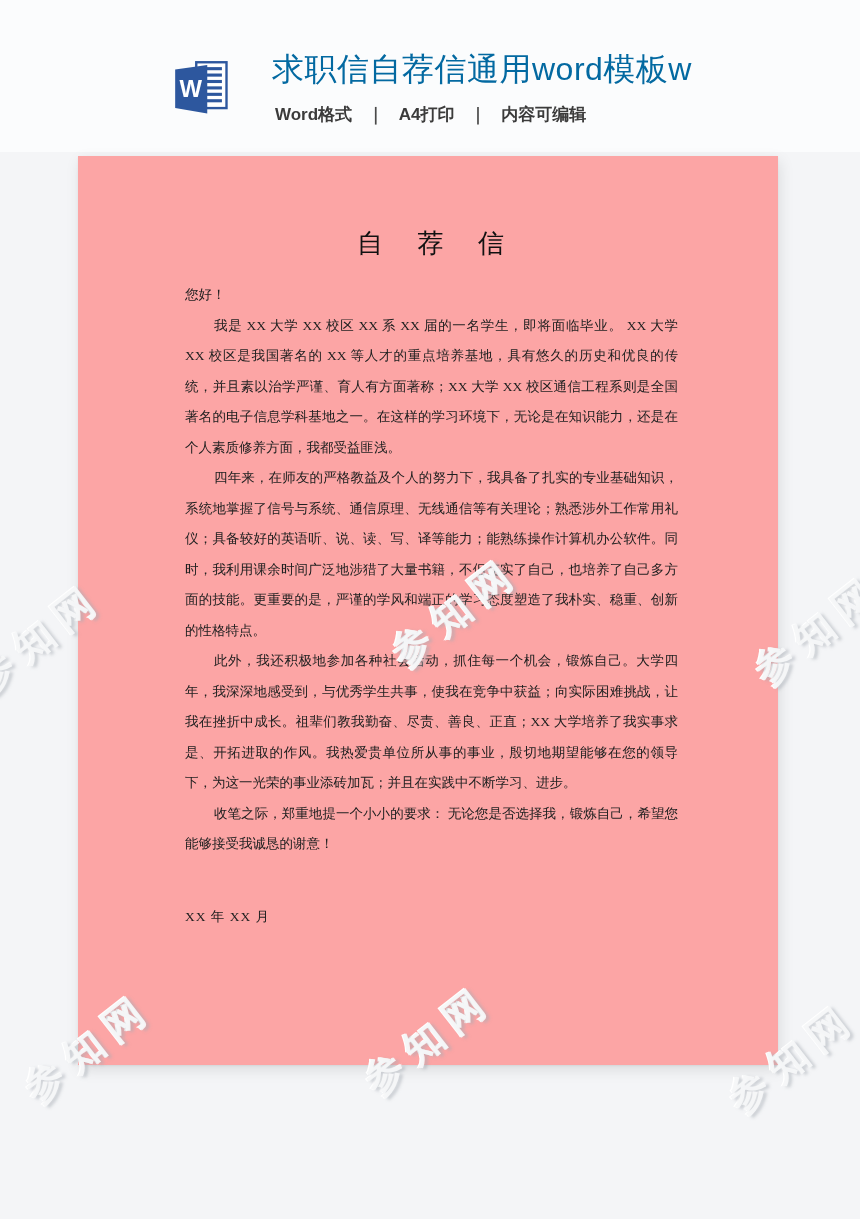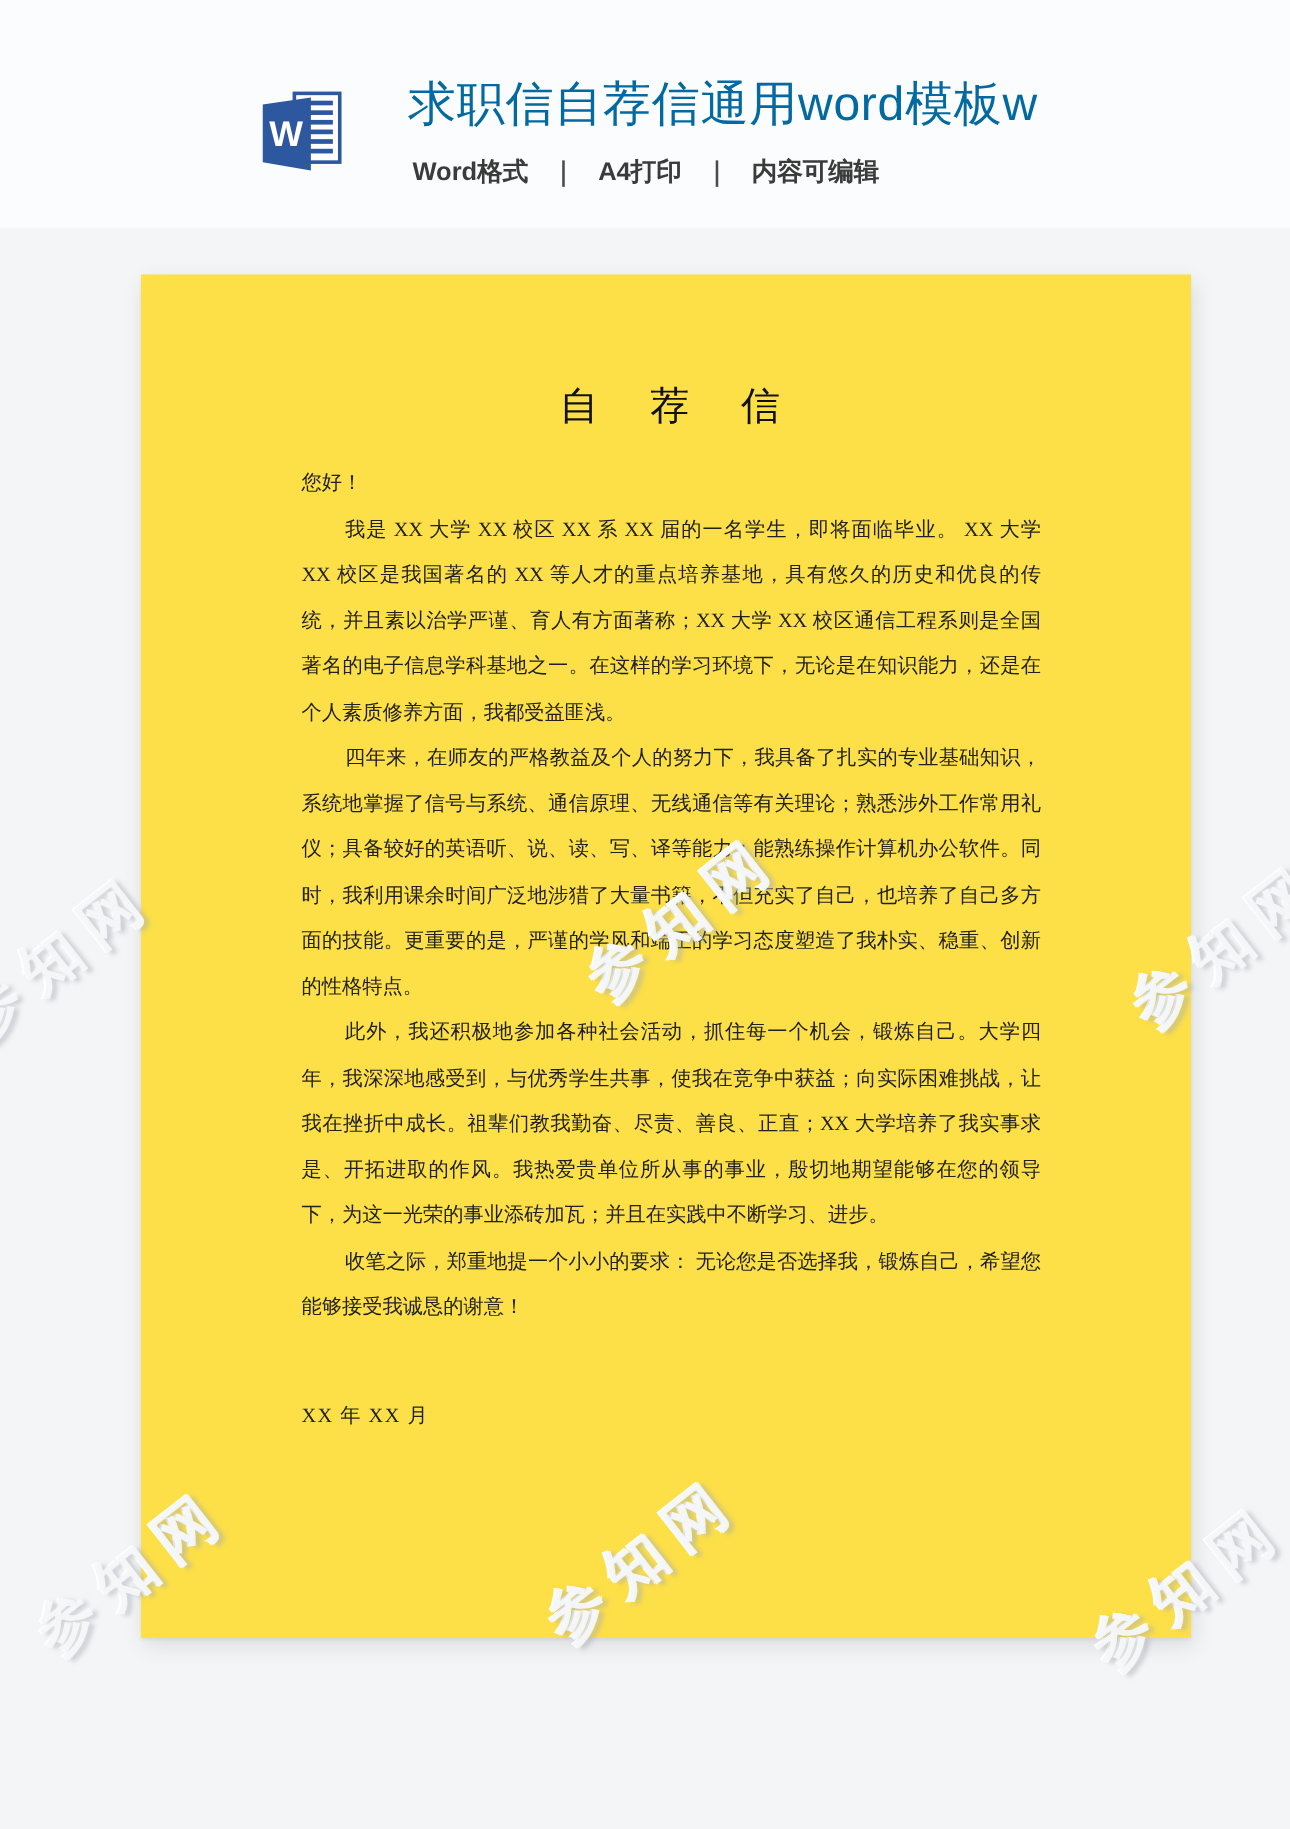--- a/index.html
+++ b/index.html
@@ -23,25 +23,24 @@
     font-size:17px;font-weight:bold;color:#3b3b3b;white-space:nowrap;
   }
   .meta-sep{margin:0 15px;color:#4a4a4a;font-weight:bold;}
 
   
   .preview-area{
     position:absolute;left:0;top:152px;width:860px;height:1067px;
     background:#f4f5f7;
   }
   .doc-page{
-    position:absolute;left:78px;top:31px;width:700px;height:909px;
-    background:#fde047;box-sizing:border-box;
+    position:absolute;left:78px;top:4px;width:700px;height:909px;
+    background:#fca5a5;box-sizing:border-box;
     padding:68px 100px 0 107px;
     box-shadow:0 1px 2px rgba(0,0,0,.06),2px 5px 14px rgba(0,0,0,.10);
-    margin-left:16px;
   }
 
   
   .letter{
     font-family:"Liberation Serif","DejaVu Serif",serif;
     color:#212121;font-size:13.5px;line-height:30.5px;
   }
   .letter-title{
     margin:0 0 16px 0;font-weight:500;font-size:26px;line-height:40px;
     text-align:center;word-spacing:24px;letter-spacing:2px;color:#111;

